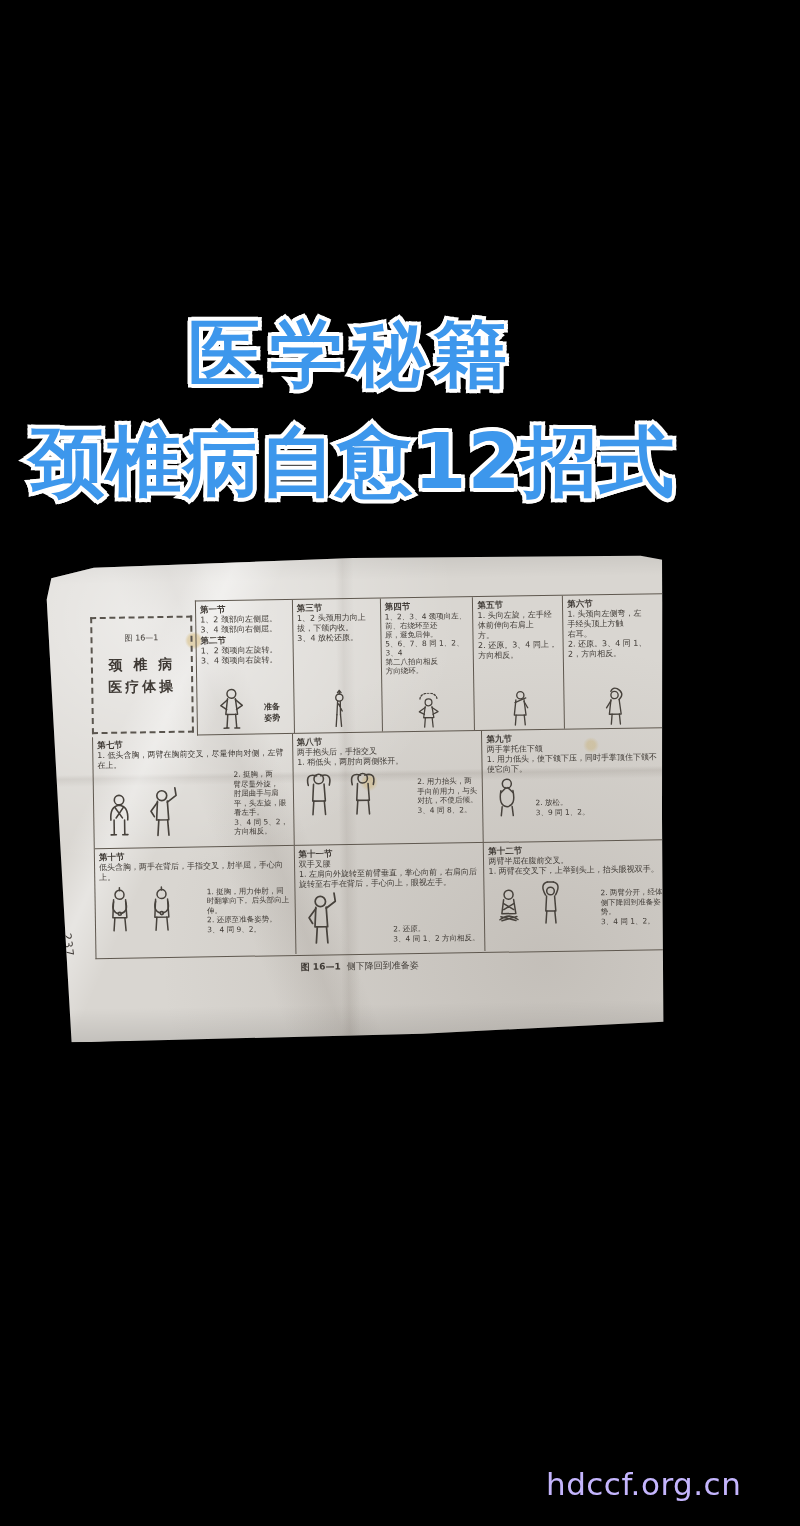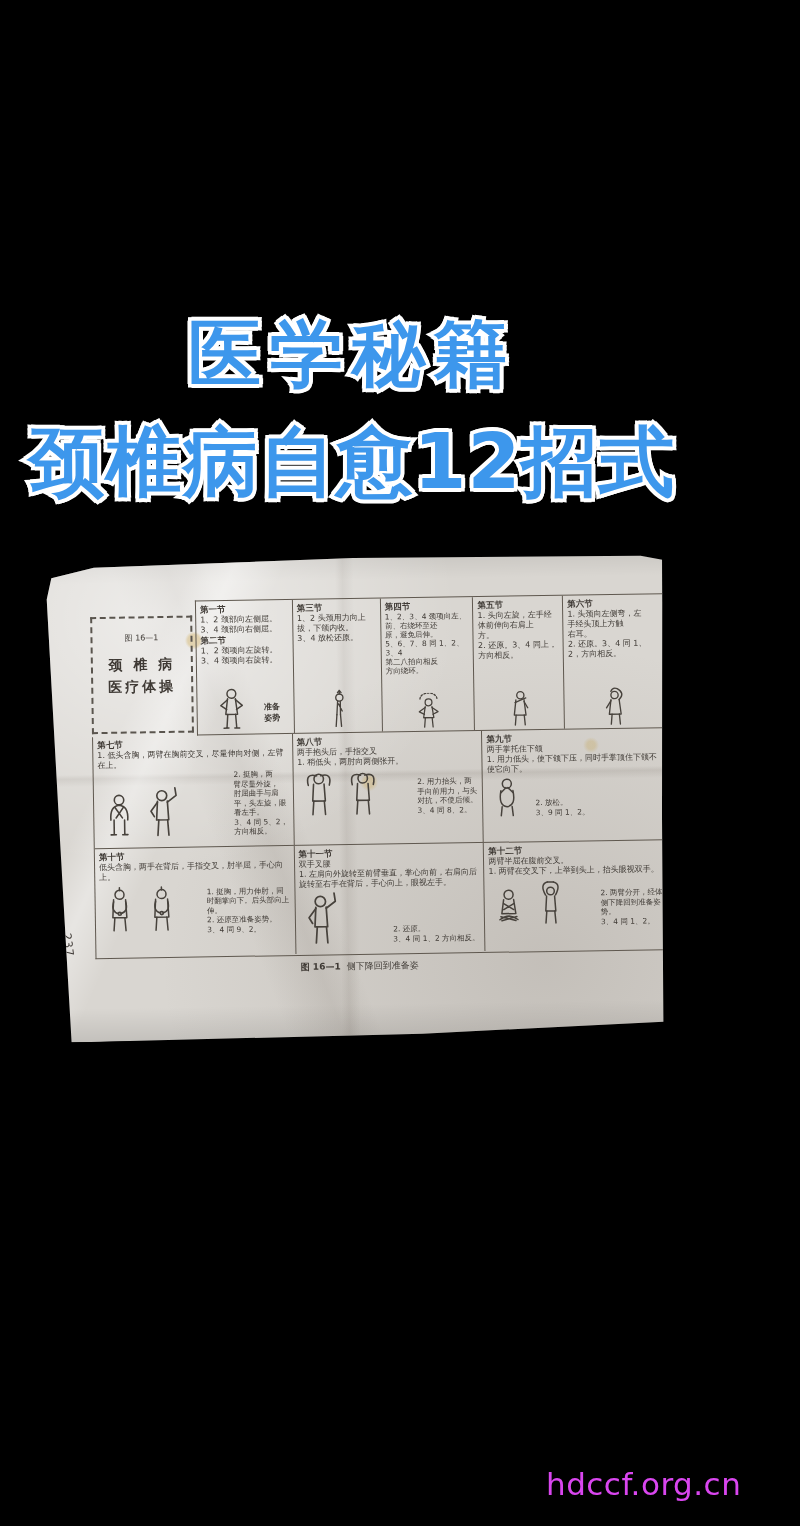--- a/index.html
+++ b/index.html
@@ -61,21 +61,21 @@
   .post{font-size:7.5px;line-height:9.5px;white-space:pre-line;margin-left:auto;padding-right:2px;}
   .figcap{font-size:8px;font-weight:bold;white-space:pre-line;line-height:11px;margin-left:8px;margin-bottom:8px;}
   svg.fig{flex:none;stroke:#47423c;fill:none;stroke-width:1.5;stroke-linecap:round;stroke-linejoin:round;}
 
   .caption{position:absolute;left:0;top:404px;width:100%;text-align:center;font-size:9px;}
   .caption .capfig{font-weight:bold;margin-right:6px;}
   .pageno{position:absolute;left:6px;top:378px;font-size:11px;letter-spacing:1px;
       transform:rotate(83deg);color:#3a3531;}
 
   
-  .watermark{position:absolute;left:546px;top:1466px;font-size:31px;color:#d946ef;
+  .watermark{position:absolute;left:546px;top:1466px;font-size:31px;color:#c4b5fd;
       letter-spacing:.5px;}
 </style>
 </head>
 <body>
 
 <svg width="0" height="0" style="position:absolute">
   <defs>
     <g id="fig-hips">
       <circle cx="20" cy="7" r="4.5"></circle>
       <path d="M16 12 L14 28 L26 28 L24 12"></path>

